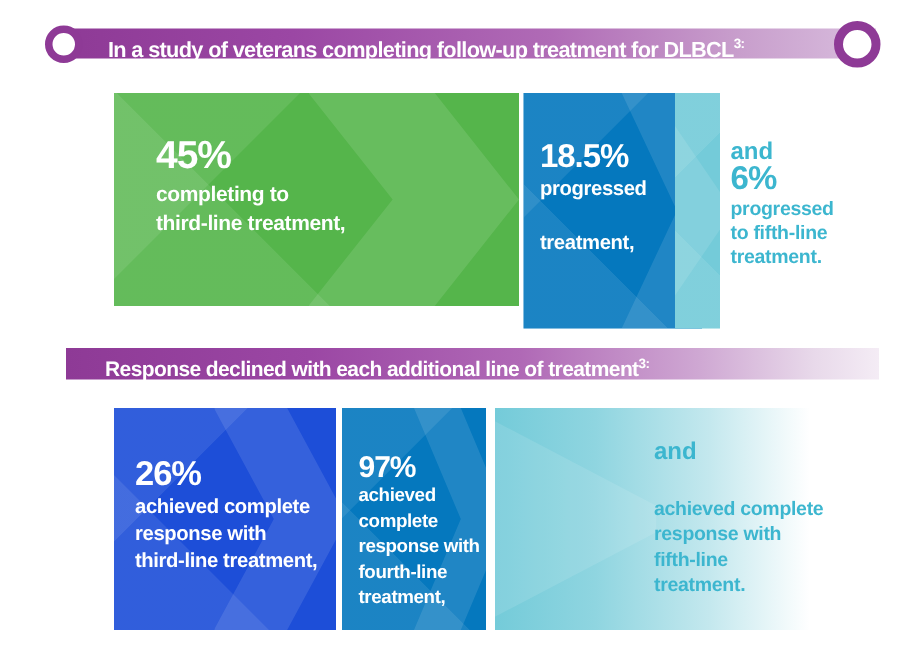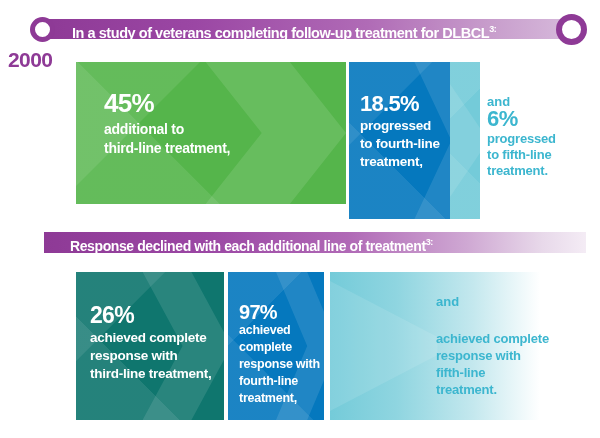--- a/index.html
+++ b/index.html
@@ -42,21 +42,21 @@
 
   
   .block { position: absolute; overflow: hidden; }
 
   
   .blk-green1 { left: 76px; top: 62px; width: 270px; height: 142px; background: #55b54b; }
   .blk-blue1  { left: 349px; top: 62px; width: 119px;  height: 157px; background: #0578be; }
   .blk-teal1  { left: 450px; top: 62px; width: 30px;  height: 157px; background: #74cbd9; }
 
   
-  .blk-green2 { left: 76px; top: 272px; width: 148px; height: 148px; background: #0f766e; }
+  .blk-green2 { left: 76px; top: 272px; width: 148px; height: 148px; background: #1d4ed8; }
   .blk-blue2  { left: 228px; top: 272px; width: 96px;  height: 148px; background: #0578be; }
   .blk-teal2  { left: 330px; top: 272px; width: 256px; height: 148px;
                 background: linear-gradient(to right, #74cbd9 0%, #8fd5e0 26%, #c4e8ee 56%, #ffffff 82%, #ffffff 100%); }
 
   
   .tex-a {
     position: absolute; top: 0; height: 100%; width: 100%;
     background:
       linear-gradient(135deg, rgba(255,255,255,0.09) 0 30%, rgba(255,255,255,0) 30.2%),
       linear-gradient(225deg, rgba(255,255,255,0.00) 0 65%, rgba(255,255,255,0.09) 65.2%);
@@ -67,21 +67,21 @@
   }
 
   
   .btext { position: absolute; color: #ffffff; font-weight: bold; }
   .bignum { font-size: 26px; line-height: 28px; letter-spacing: -0.7px; }
   .sub    { font-size: 14px; line-height: 17px; letter-spacing: -0.25px; }
   .sub13  { font-size: 13.5px; line-height: 16.5px; letter-spacing: -0.25px; }
 
   
   .tealtext { position: absolute; color: #3cb6cf; font-weight: bold; }
-  .tt-and { font-size: 13px; line-height: 15px; }
+  .tt-and { font-size: 16px; line-height: 15px; }
   .tt-num { font-size: 22px; line-height: 23px; letter-spacing: -0.6px; }
   .tt-sub { font-size: 13px; line-height: 16px; letter-spacing: -0.2px; }
 
   
   .hdr2-bar {
     position: absolute; left: 44px; top: 232px; width: 542px; height: 21px;
     background: linear-gradient(to right, #8e3a96 0%, #9b47a4 30%, #b069b6 56%, #cfa8d3 78%, #e8d9ea 92%, #f4ecf5 100%);
   }
   .hdr2-text {
     position: absolute; left: 8px; top: 1px; height: 19px; line-height: 19px;
@@ -95,36 +95,34 @@
 
 <div class="page">
 
   <div class="hdr1-wrap">
     <div class="hdr1-bar"></div>
     <div class="hdr1-text"><span>In a study of veterans completing follow-up treatment for DLBCL</span><sup>3:</sup></div>
     <div class="circle-left"></div>
     <div class="circle-right"></div>
   </div>
 
-  <div class="year year-start">2000</div>
 
   <div class="block blk-green1">
     <div class="tex-a"></div>
     <div class="arrow-lite" style="left:48%;width:52%;clip-path:polygon(0 0,60% 0,100% 50%,60% 100%,0 100%,40% 50%);"></div>
     <div class="btext bignum" style="left:28px; top:27px;">45%</div>
-    <div class="btext sub" style="left:28px; top:59px;">additional to</div>
+    <div class="btext sub" style="left:28px; top:59px;">completing to</div>
     <div class="btext sub" style="left:28px; top:78px;">third-line treatment,</div>
   </div>
 
   <div class="block blk-blue1">
     <div class="tex-a"></div>
     <div class="arrow-lite" style="left:55%;width:62%;clip-path:polygon(0 0,50% 0,100% 50%,50% 100%,0 100%,50% 50%);"></div>
     <div class="btext bignum" style="left:11px; top:28px; font-size:22px;">18.5%</div>
     <div class="btext sub13" style="left:11px; top:56px;">progressed</div>
-    <div class="btext sub13" style="left:11px; top:74px;">to fourth-line</div>
     <div class="btext sub13" style="left:11px; top:92px;">treatment,</div>
   </div>
 
   <div class="block blk-teal1">
     <div class="tex-a"></div>
     <div class="arrow-lite" style="left:0;width:100%;clip-path:polygon(0 14%,100% 42%,100% 58%,0 86%);"></div>
   </div>
 
   <div class="tealtext tt-and" style="left:487px; top:94px;">and</div>
   <div class="tealtext tt-num" style="left:487px; top:107px;">6%</div>

